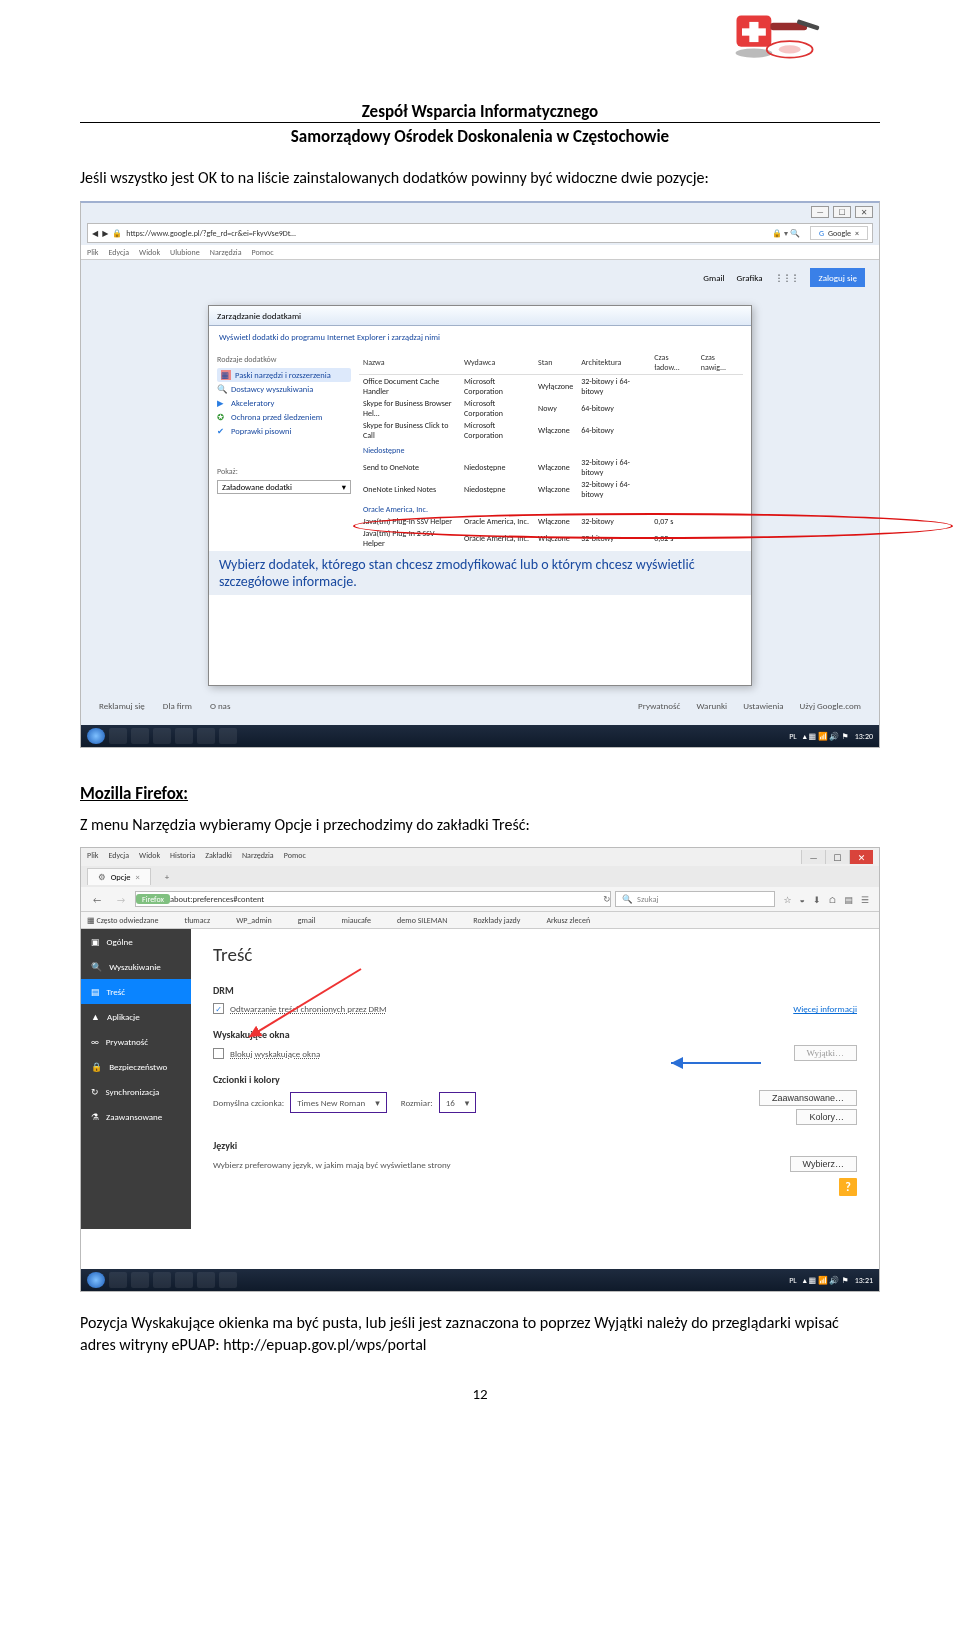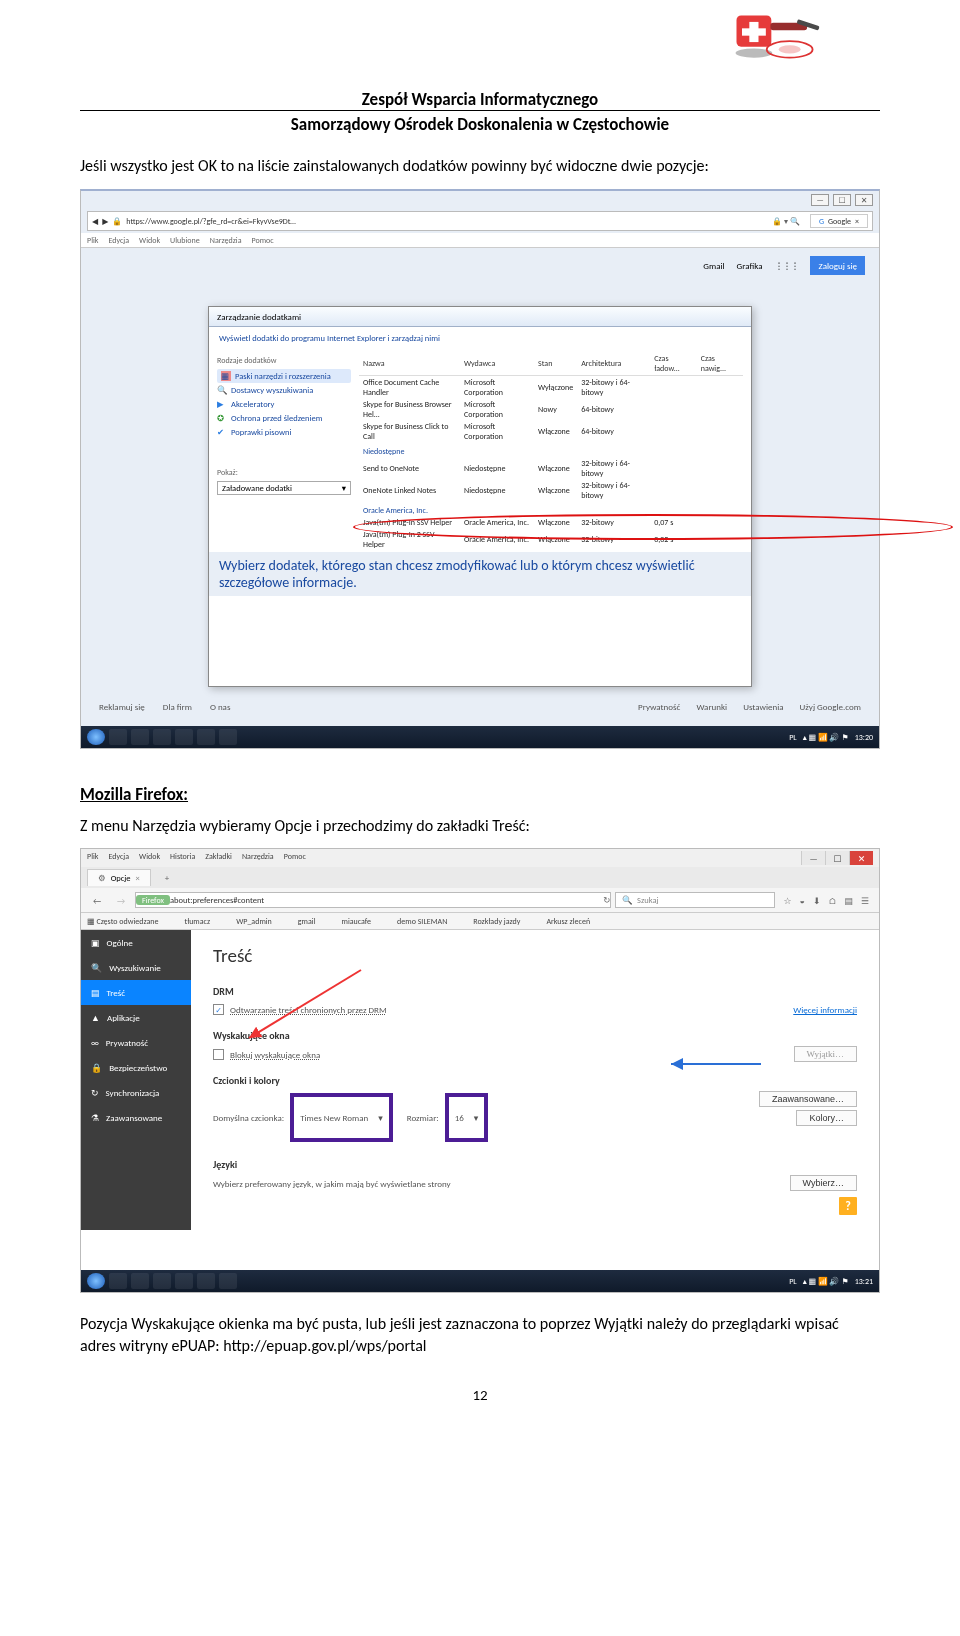--- a/index.html
+++ b/index.html
@@ -1,35 +1,35 @@
 <!DOCTYPE html>
 <html><head>
 <meta charset="utf-8">
 <style>
   * { box-sizing: border-box; margin: 0; padding: 0; }
   body { font-family: Calibri, Arial, sans-serif; background: #fff; width: 960px; margin: 0 auto; color: #000; }
   .page { padding: 80px 80px 40px 80px; position: relative; }
   .header-logo { position: absolute; top: 10px; right: 130px; }
   .header-logo svg { width: 110px; height: 55px; }
-  .header-text { text-align: center; font-size: 17px; font-weight: bold; margin-top: 9px; }
+  .header-text { text-align: center; font-size: 17px; font-weight: bold; margin-top: 21px; }
   .hr1 { border: none; border-top: 1px solid #000; margin: 0 0 3px 0; }
   .body-text { font-size: 16px; margin: 20px 2px 12px 0; line-height: 1.35; }
   .heading-u { font-size: 17px; font-weight: bold; text-decoration: underline; margin: 35px 0 10px 0; }
   .page-num { text-align: center; font-size: 15px; margin-top: 30px; }
 
   
   .ss { width: 100%; font-size: 9px; border: 1px solid #bbb; background: #fff; }
   .ss1-wrap { background: linear-gradient(#e8eef6, #e8eef6); border-top: 2px solid #a0b0d0; position: relative; }
   .ss1-chrome { background: #e8eef6; padding: 3px 6px; display:flex; justify-content: flex-end; gap:4px; font-size:8px; color:#555;}
   .ss1-winbtn { width:18px; height:12px; border:1px solid #999; display:inline-flex; align-items:center; justify-content:center; background:#f5f5f5;}
   .ss1-url { background:#fff; margin:2px 6px; padding:2px 4px; border:1px solid #bbb; display:flex; align-items:center; gap:4px; font-size:8px; color:#333;}
   .ss1-tabbar { background:#fff; font-size:8px; color:#666; padding:2px 6px; display:flex; gap:10px; border-bottom:1px solid #ccc;}
   .ss1-rightlinks { display:flex; justify-content:flex-end; gap:12px; padding:8px 14px; font-size:9px; align-items:center;}
   .ss1-signin { background:#3a80e8; color:#fff; padding:4px 8px; font-size:9px;}
-  .ss1-dialog { width: 544px; margin: 23px auto 0; background:#fff; border:1px solid #888; box-shadow:2px 2px 8px rgba(0,0,0,.25); font-size:8.5px;}
+  .ss1-dialog { width: 544px; margin: 10px auto 0; background:#fff; border:1px solid #888; box-shadow:2px 2px 8px rgba(0,0,0,.25); font-size:8.5px;}
   .ss1-dlgtitle { background:linear-gradient(#fafdff,#e0eaf7); padding:4px 8px; border-bottom:1px solid #a0b0c8; font-size:9px;}
   .ss1-dlgsub { padding:6px 10px; color:#1a4aa0; font-size:8.5px;}
   .ss1-body { display:flex; }
   .ss1-side { width:150px; padding:6px 8px; border-right:0; }
   .ss1-side .lbl { color:#666; margin-bottom:4px; font-size:8px;}
   .ss1-side-item { display:flex; align-items:center; gap:4px; padding:2px 0; color:#1a4aa0; font-size:8.5px;}
   .ss1-side-item.sel { background:#dde9fb; padding:2px 4px; border-radius:2px;}
   .ss1-icon { width:10px; height:10px; display:inline-block;}
   .ss1-main { flex:1; padding:2px 8px 2px 0;}
   .ss1-tbl { width:100%; font-size:8px; border-collapse:collapse;}
@@ -67,21 +67,21 @@
   .ss2-sitem { display:flex; align-items:center; gap:7px; padding:7px 10px;}
   .ss2-sitem.sel { background:#0a84ff;}
   .ss2-main { flex:1; background:#fff; padding:14px 22px 14px 22px;}
   .ss2-h { font-size:19px; font-weight:normal; color:#333; margin-bottom:18px;}
   .ss2-sect { font-size:10px; font-weight:bold; color:#333; margin:6px 0 4px;}
   .ss2-row { display:flex; align-items:center; gap:6px; font-size:9px; color:#555; padding:2px 0;}
   .ss2-chk { width:11px; height:11px; border:1px solid #888; display:inline-flex; align-items:center; justify-content:center; font-size:8px; background:#fff;}
   .ss2-btn { background:#fbfbfb; border:1px solid #bbb; padding:2px 12px; font-size:9px; color:#333;}
   .ss2-btn.gray { color:#999;font-family:Liberation Serif, serif;}
   .ss2-link { color:#0a6cd6; font-size:9px; text-decoration:underline;}
-  .ss2-select { background:#fff; border:4px solid #4c1d95; padding:15px 6px; font-size:9px; display:inline-flex; align-items:center; gap:10px;}
+  .ss2-select { background:#fff; border:1px solid #4c1d95; padding:4px 6px; font-size:9px; display:inline-flex; align-items:center; gap:10px;}
   .ss2-arrow-red { stroke:#e33; stroke-width:2; fill:none; marker-end:url(#arr-r);}
   .ss2-arrow-blue { stroke:#2a6fd6; stroke-width:2; fill:none; marker-end:url(#arr-b);}
   .ss2-help { width:18px; height:18px; background:#ffb020; color:#fff; font-weight:bold; display:flex; align-items:center; justify-content:center; font-size:12px; border-radius:1px; margin-left:auto; margin-top:6px;}
 </style>
 </head>
 <body>
 
 <div class="page">
   <div class="header-logo">
     <svg viewBox="0 0 120 60">

